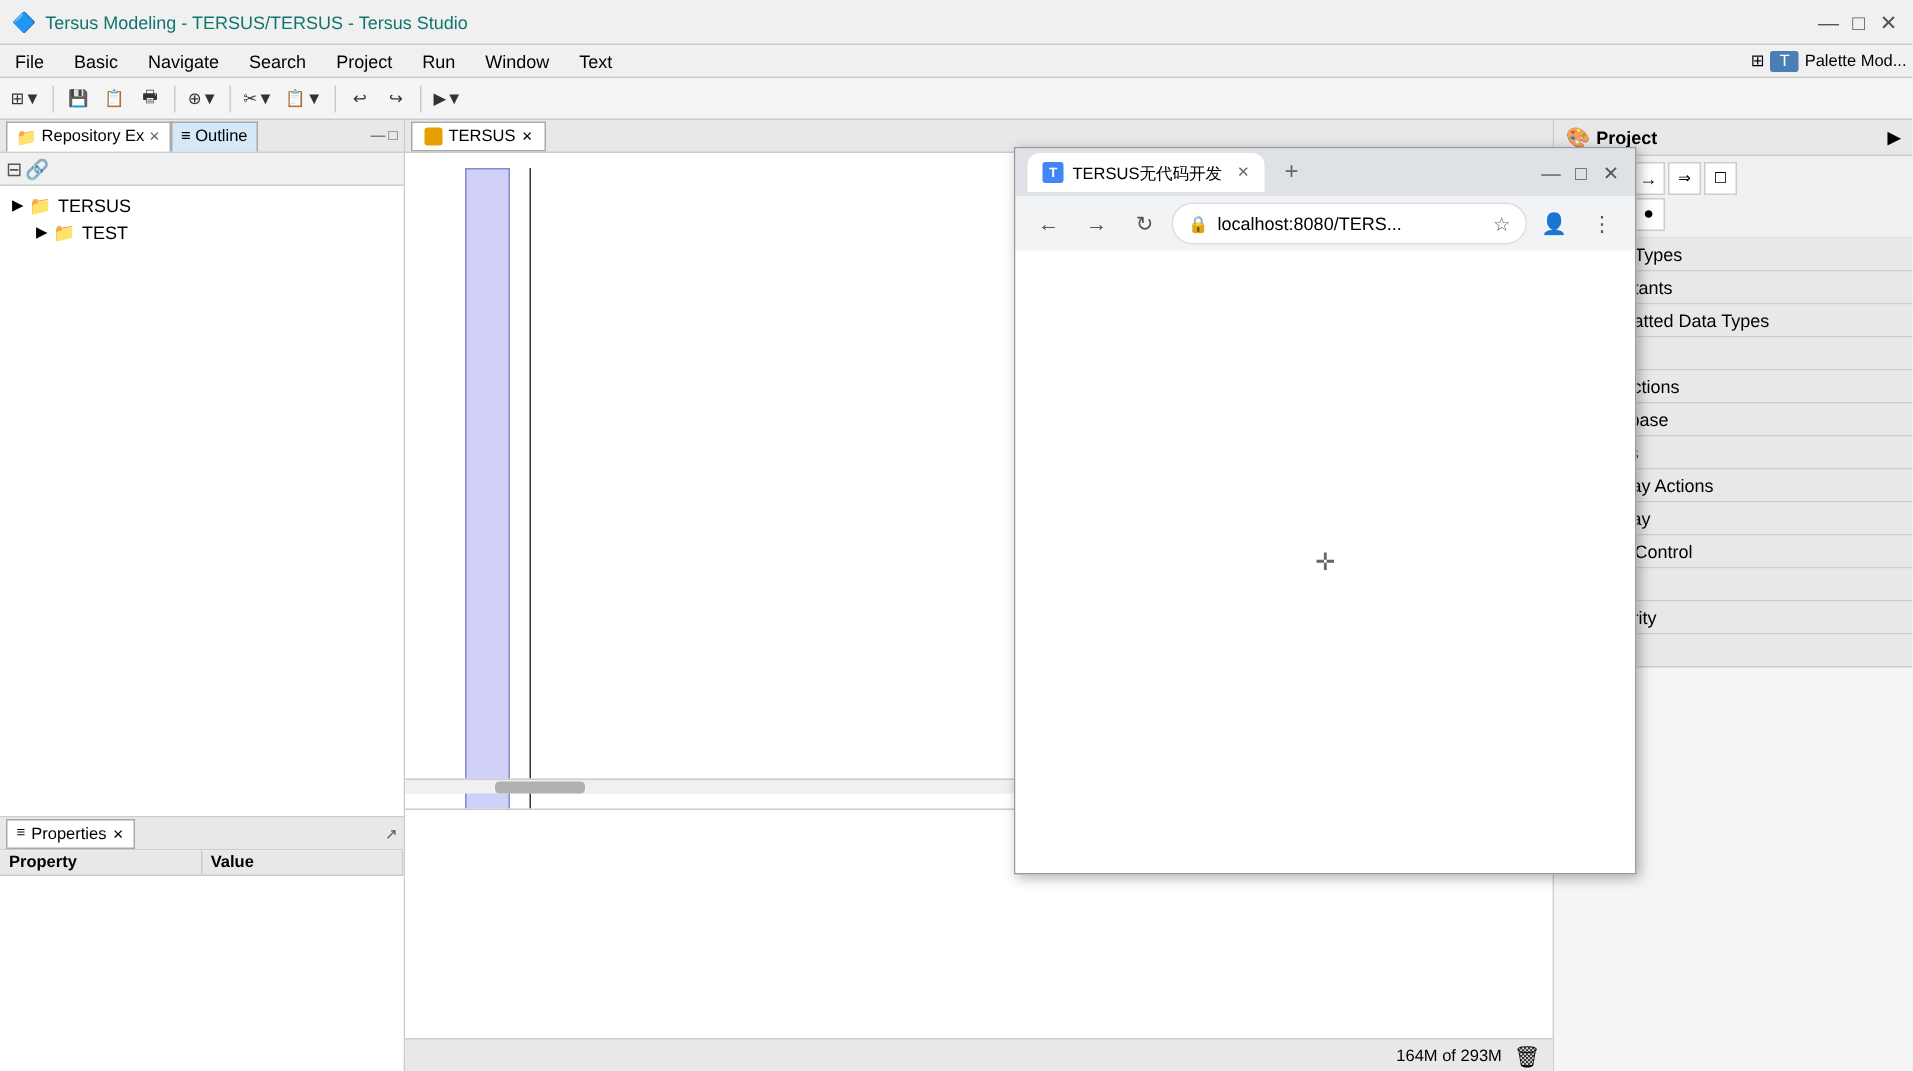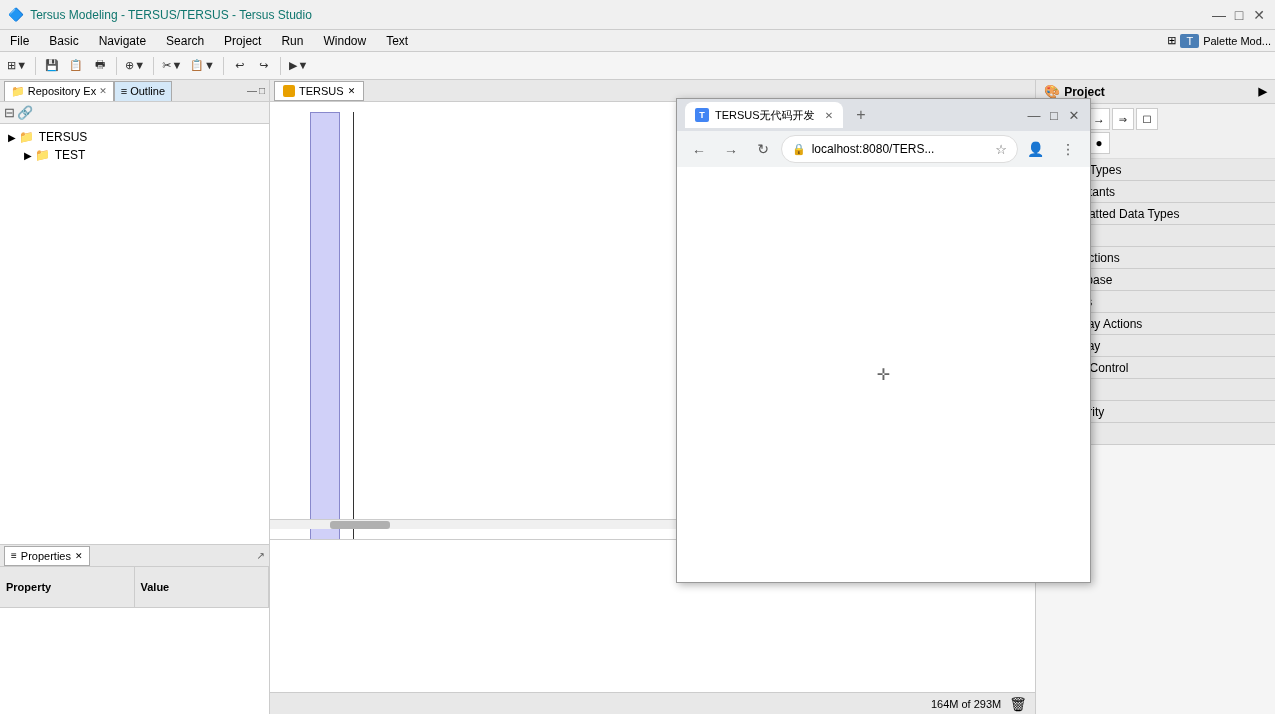--- a/index.html
+++ b/index.html
@@ -68,21 +68,21 @@
 
     
     .repo-panel { flex: 1; background: #fff; overflow-y: auto; padding: 4px; }
     .repo-item { display: flex; align-items: center; gap: 4px; padding: 2px 4px; cursor: pointer; font-size: 12px; }
 
     
     .props-panel { height: 170px; border-top: 1px solid #ccc; display: flex; flex-direction: column; }
     .props-tab-bar { height: 22px; background: #e8e8e8; display: flex; align-items: center; padding: 0 4px; border-bottom: 1px solid #ccc; }
     .props-content { flex: 1; background: #fff; overflow: auto; }
     .props-header { display: flex; background: #e8e8e8; border-bottom: 1px solid #ccc; }
-    .props-col { padding: 14px 6px; font-size: 11px; border-right: 1px solid #ccc; flex: 1; font-weight: bold; }
+    .props-col { padding: 2px 6px; font-size: 11px; border-right: 1px solid #ccc; flex: 1; font-weight: bold; }
 
     
     .center-area { flex: 1; display: flex; flex-direction: column; }
 
     
     .editor-tab-bar {
       height: 22px; background: #e8e8e8;
       display: flex; align-items: center; padding: 0 4px;
       border-bottom: 1px solid #ccc; gap: 2px;
     }

